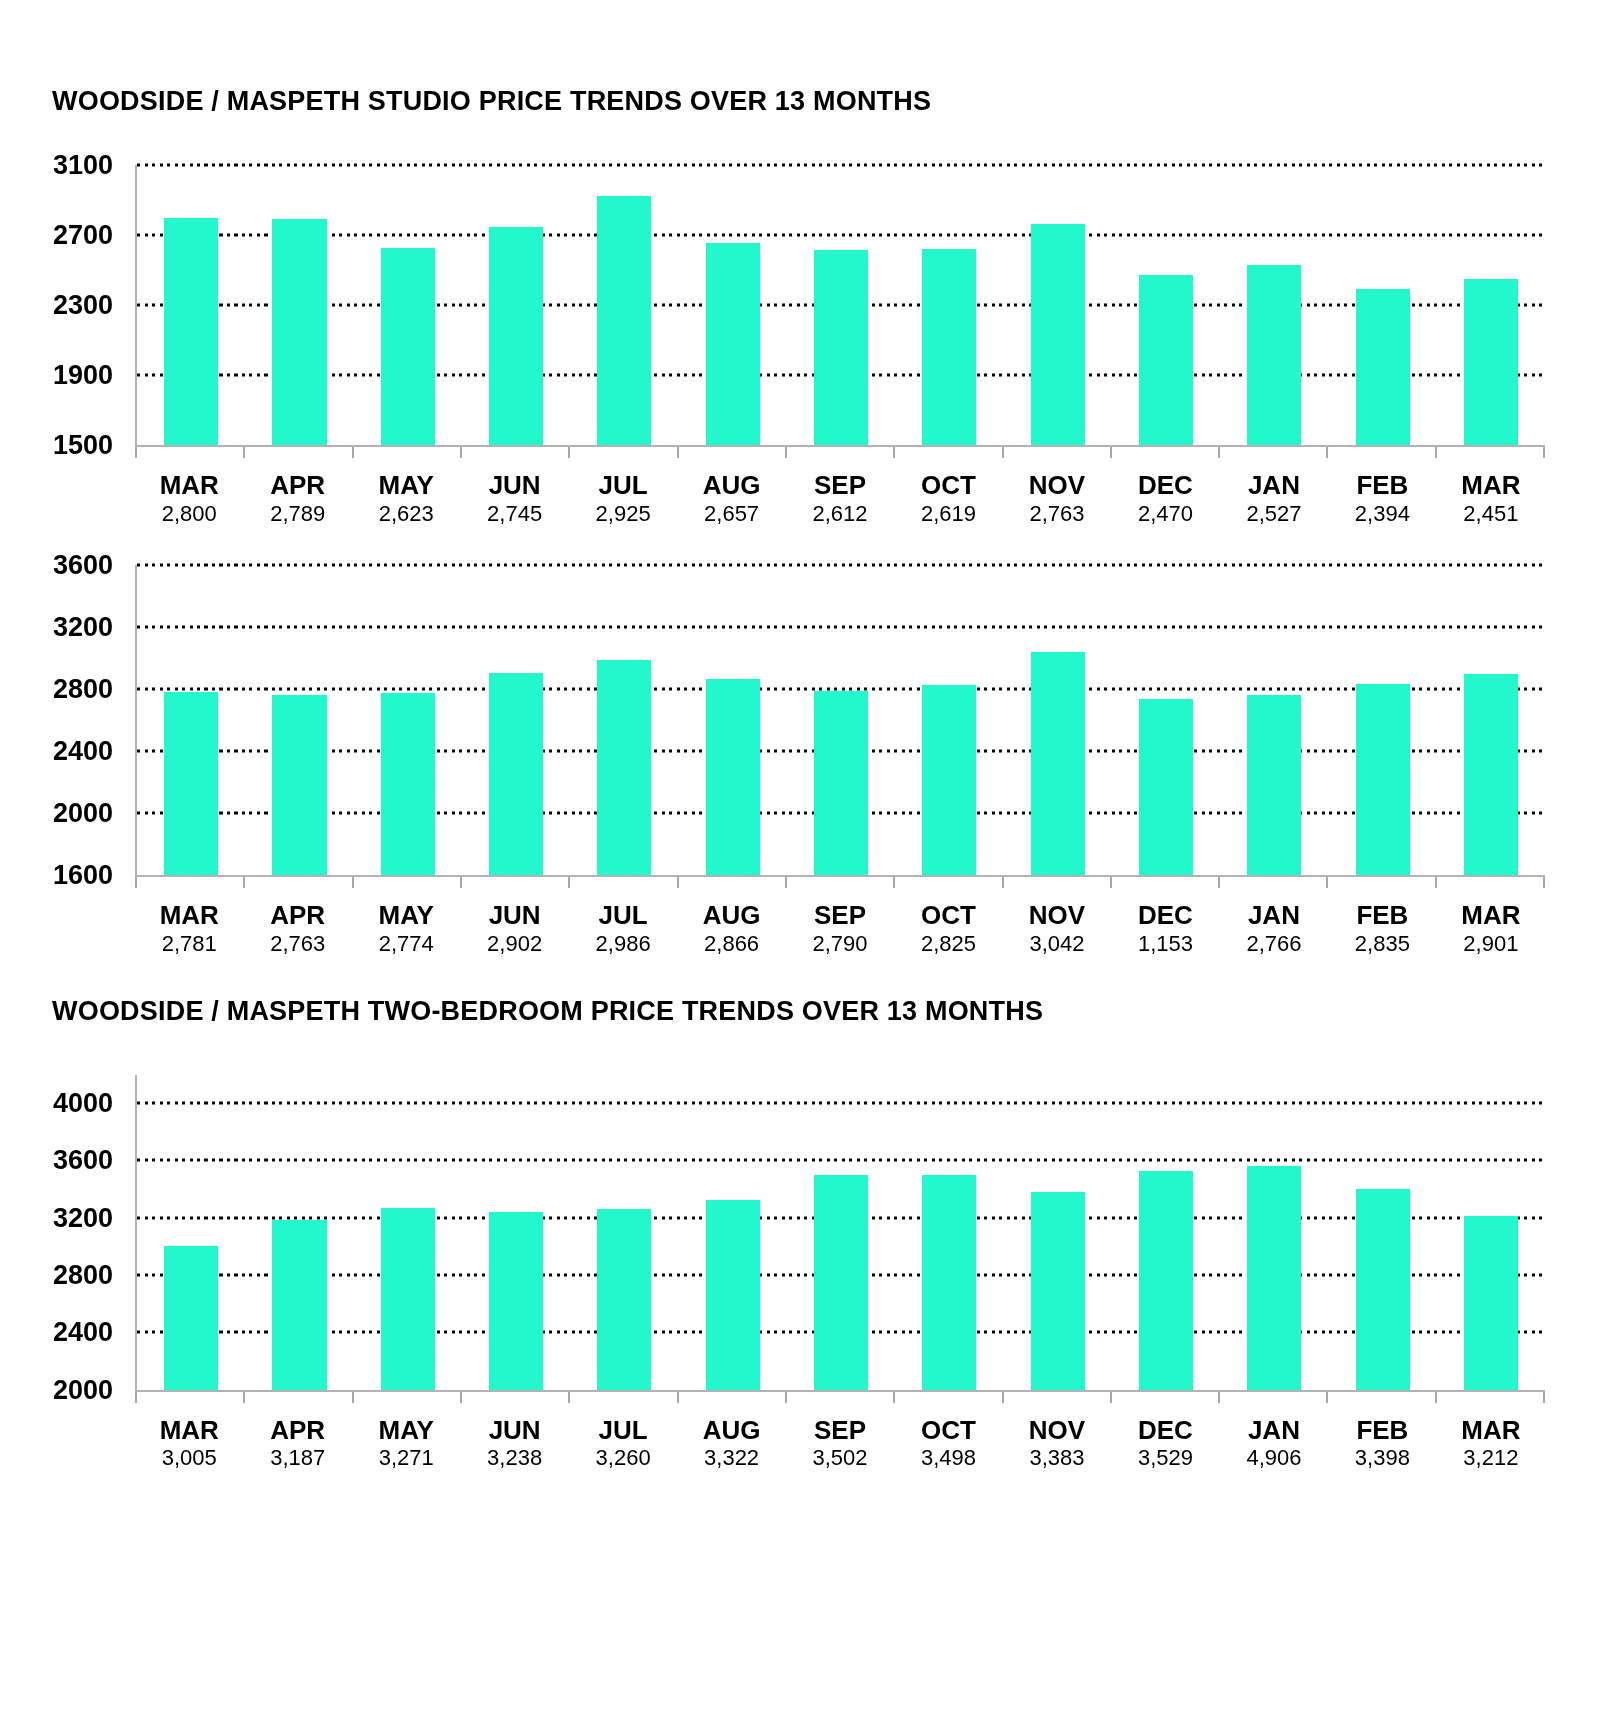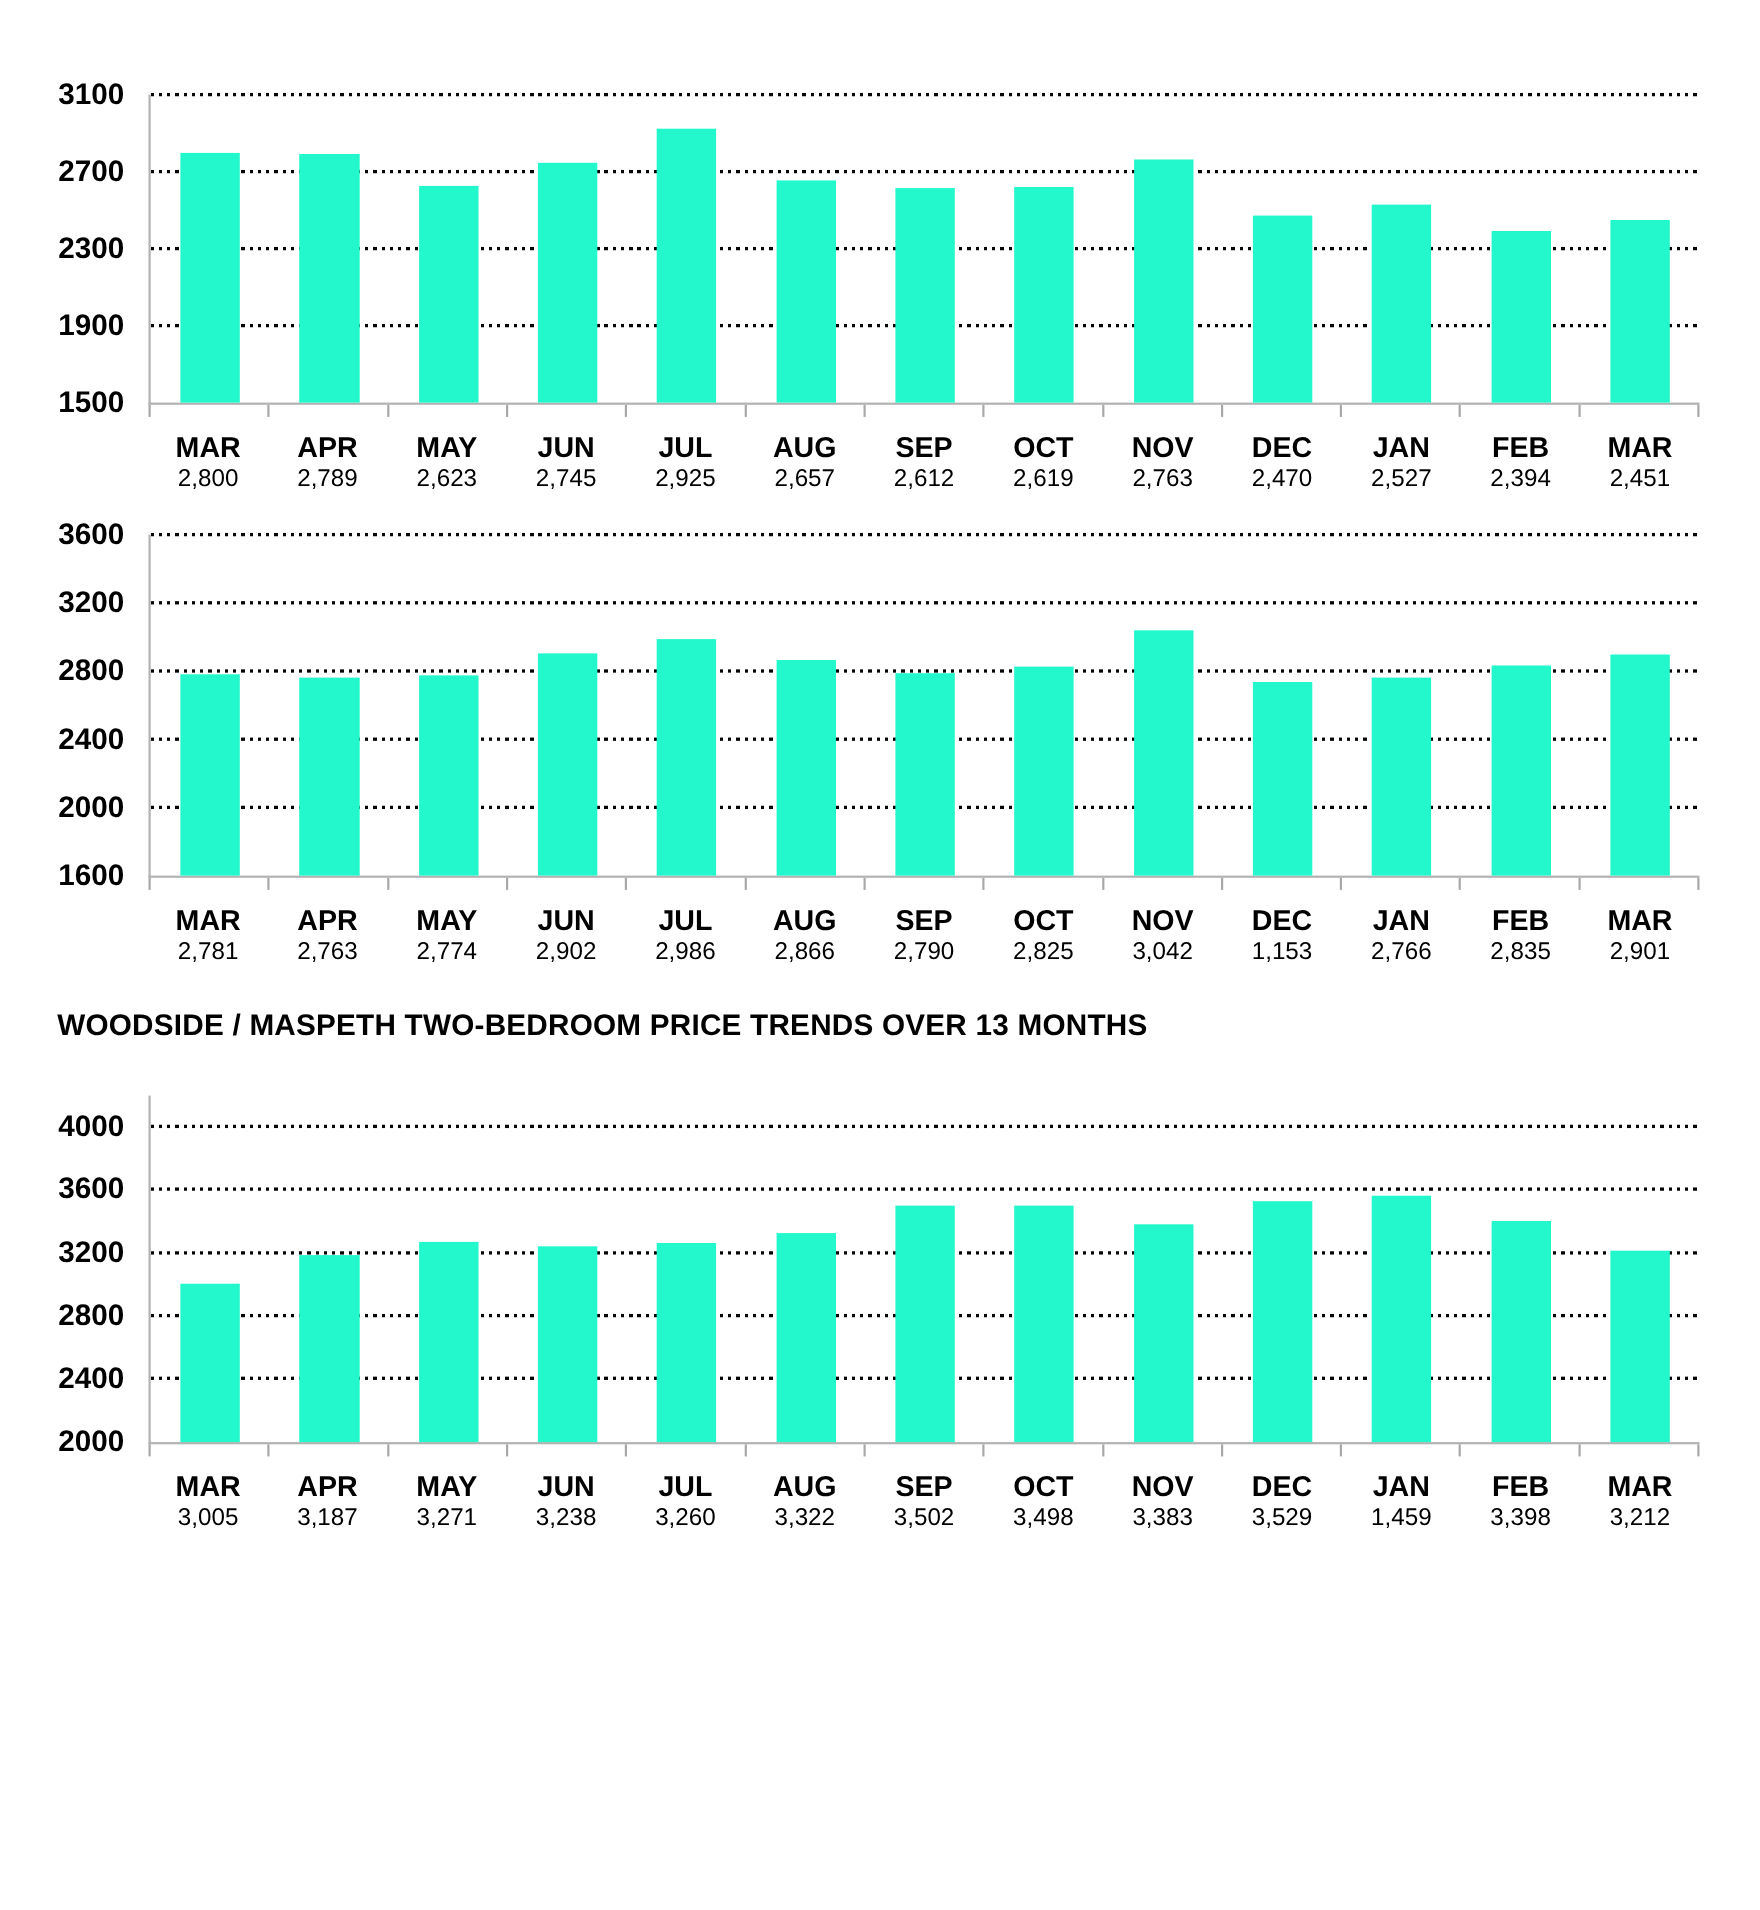--- a/index.html
+++ b/index.html
@@ -112,20 +112,21 @@
   .value-label {
     font-size: 22px;
     font-weight: normal;
     line-height: 1.2;
   }
 </style>
 </head>
 <body>
 
 <section class="chart">
+  <h2 class="chart-title">WOODSIDE / MASPETH STUDIO PRICE TRENDS OVER 13 MONTHS</h2>
   <div class="chart-row">
     <div class="yaxis" style="height: 280px;">
         <div class="ytick-label" style="bottom: 0%;">1500</div>
         <div class="ytick-label" style="bottom: 25%;">1900</div>
         <div class="ytick-label" style="bottom: 50%;">2300</div>
         <div class="ytick-label" style="bottom: 75%;">2700</div>
         <div class="ytick-label" style="bottom: 100%; margin-left: 25px;">3100</div>
       </div>
     <div class="plot-wrap">
       <div class="plot" style="height: 280px;">
@@ -491,21 +492,21 @@
           <div class="xlabel-cell">
             <div class="month-label">NOV</div>
             <div class="value-label">3,383</div>
           </div>
           <div class="xlabel-cell">
             <div class="month-label">DEC</div>
             <div class="value-label">3,529</div>
           </div>
           <div class="xlabel-cell">
             <div class="month-label">JAN</div>
-            <div class="value-label">1,459</div>
+            <div class="value-label">4,906</div>
           </div>
           <div class="xlabel-cell">
             <div class="month-label">FEB</div>
             <div class="value-label">3,398</div>
           </div>
           <div class="xlabel-cell">
             <div class="month-label">MAR</div>
             <div class="value-label">3,212</div>
           </div>
         </div>

